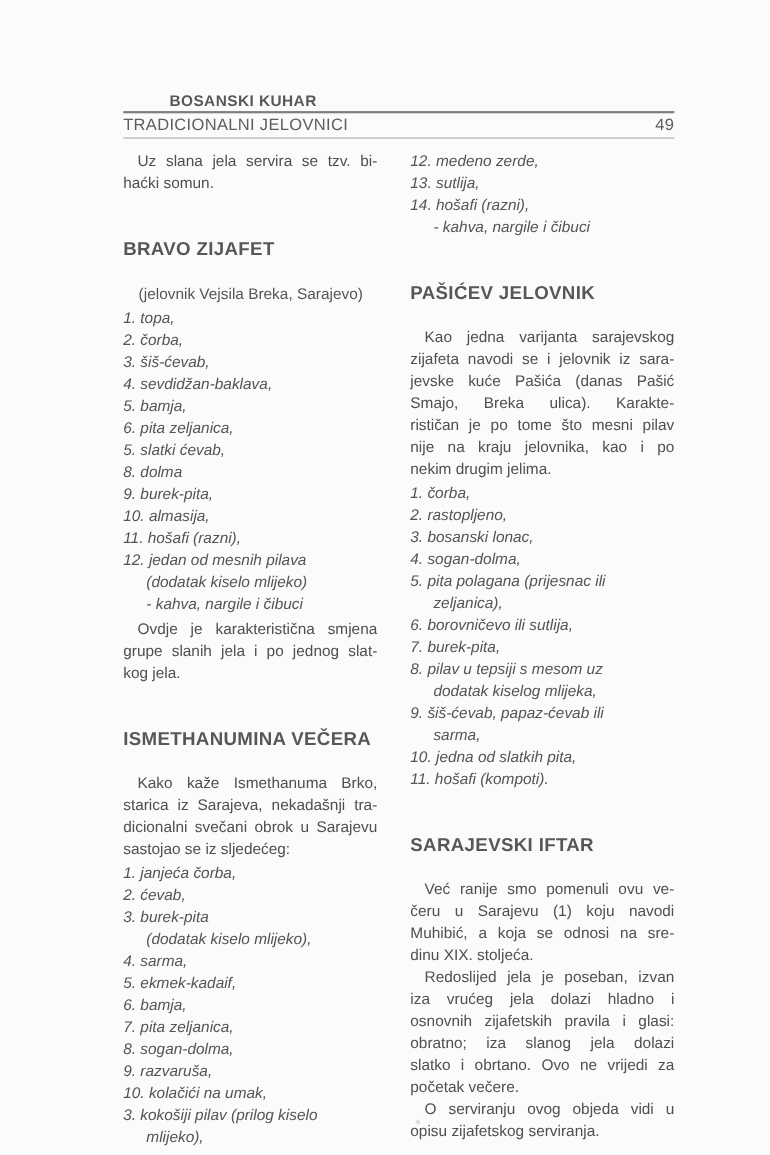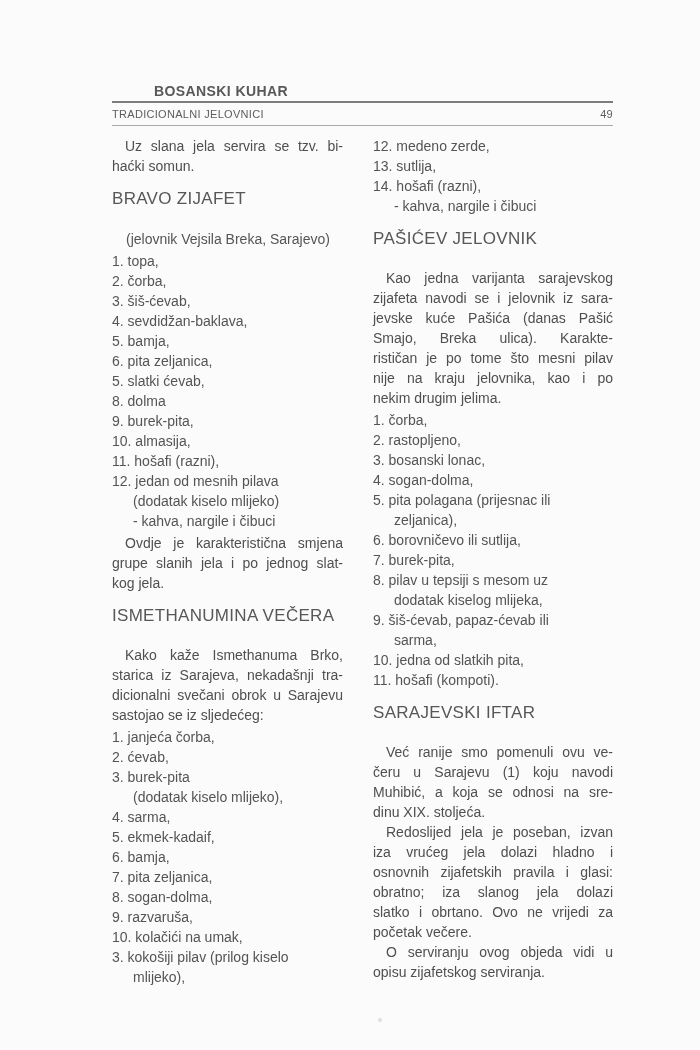--- a/index.html
+++ b/index.html
@@ -26,21 +26,21 @@
     font-size: 14px; line-height: 14px;
     font-weight: bold;
     letter-spacing: 0.4px;
     color: #585858;
     margin-left: 42px;
   }
   .rule-top { border-top: 2px solid #7d7d7d; margin-top: 3px; }
   .header-row {
     display: flex; justify-content: space-between; align-items: baseline;
     margin-top: 4px;
-    font-size: 11px; line-height: 14px;
+    font-size: 15px; line-height: 14px;
     letter-spacing: 0.3px;
     color: #5d5d5d;
   }
   .rule-bottom { border-top: 1px solid #a8a8a8; margin-top: 4px; }
   
   .columns { display: flex; margin-top: 10px; }
   .col { font-size: 14px; line-height: 20px; }
   .col-left  { width: 231px; margin-right: 30px; }
   .col-right { width: 240px; }
   
@@ -48,26 +48,27 @@
   .para .ln.last { text-align: left; text-align-last: left; }
   .para .ln:first-child { text-indent: 13px; }
   
   .menu-heading {
     font-size: 17px; line-height: 20px;
     font-weight: normal;
     letter-spacing: 0.3px;
     color: #575757;
     margin: 0;
   }
-  .mt-h { margin-top: 13px; }
+  .mt-h { margin-top: 41px; font-weight: bold; }
   .mb-h { margin-bottom: 19px; }
   
   .caption { margin-top: 20px; text-indent: 14px; color: #555; }
   .menu-list { margin-top: 2px; }
   .menu-list .li {
+    font-style: italic;
     color: #545454;
     white-space: pre-line;
     padding-left: 21px;
     text-indent: -21px;
   }
   .note { margin-top: 2px; }
   
   .speck {
     position: absolute; left: 378px; top: 1018px;
     width: 4px; height: 4px; border-radius: 50%;

